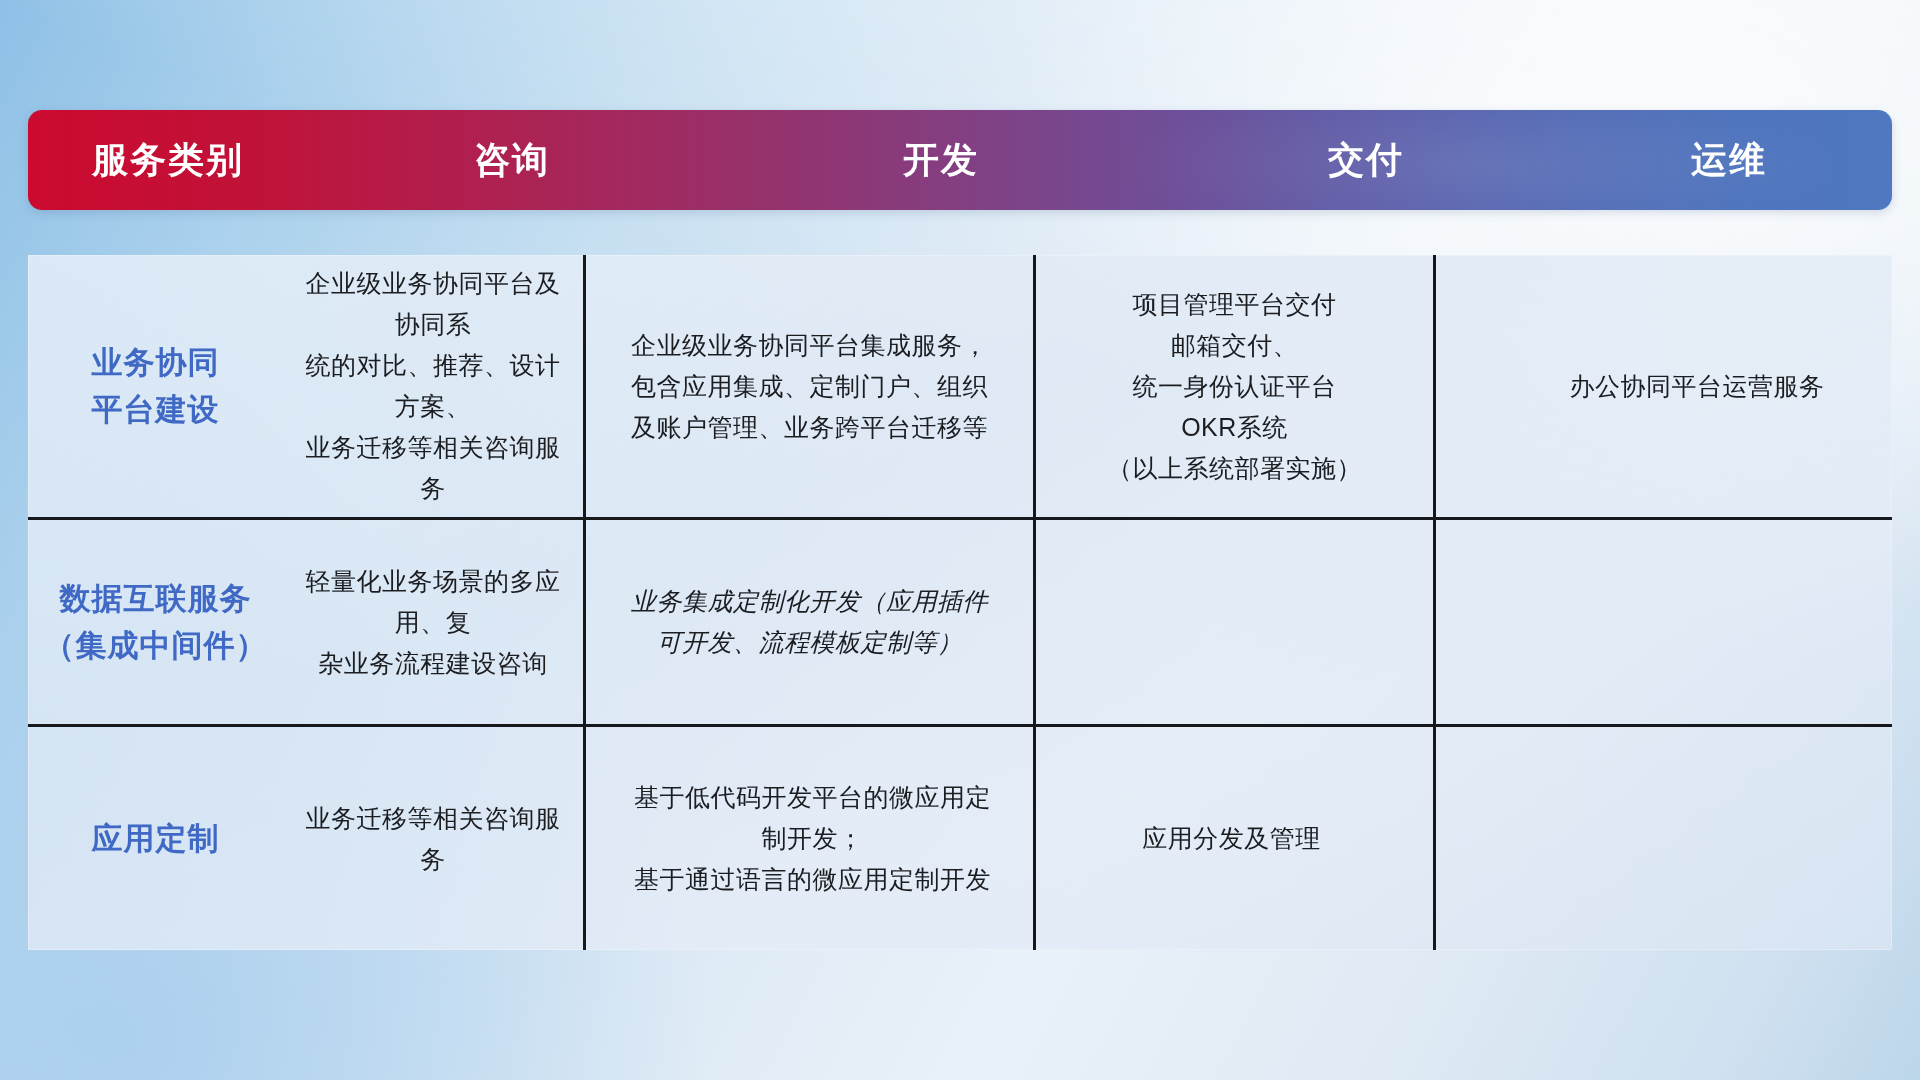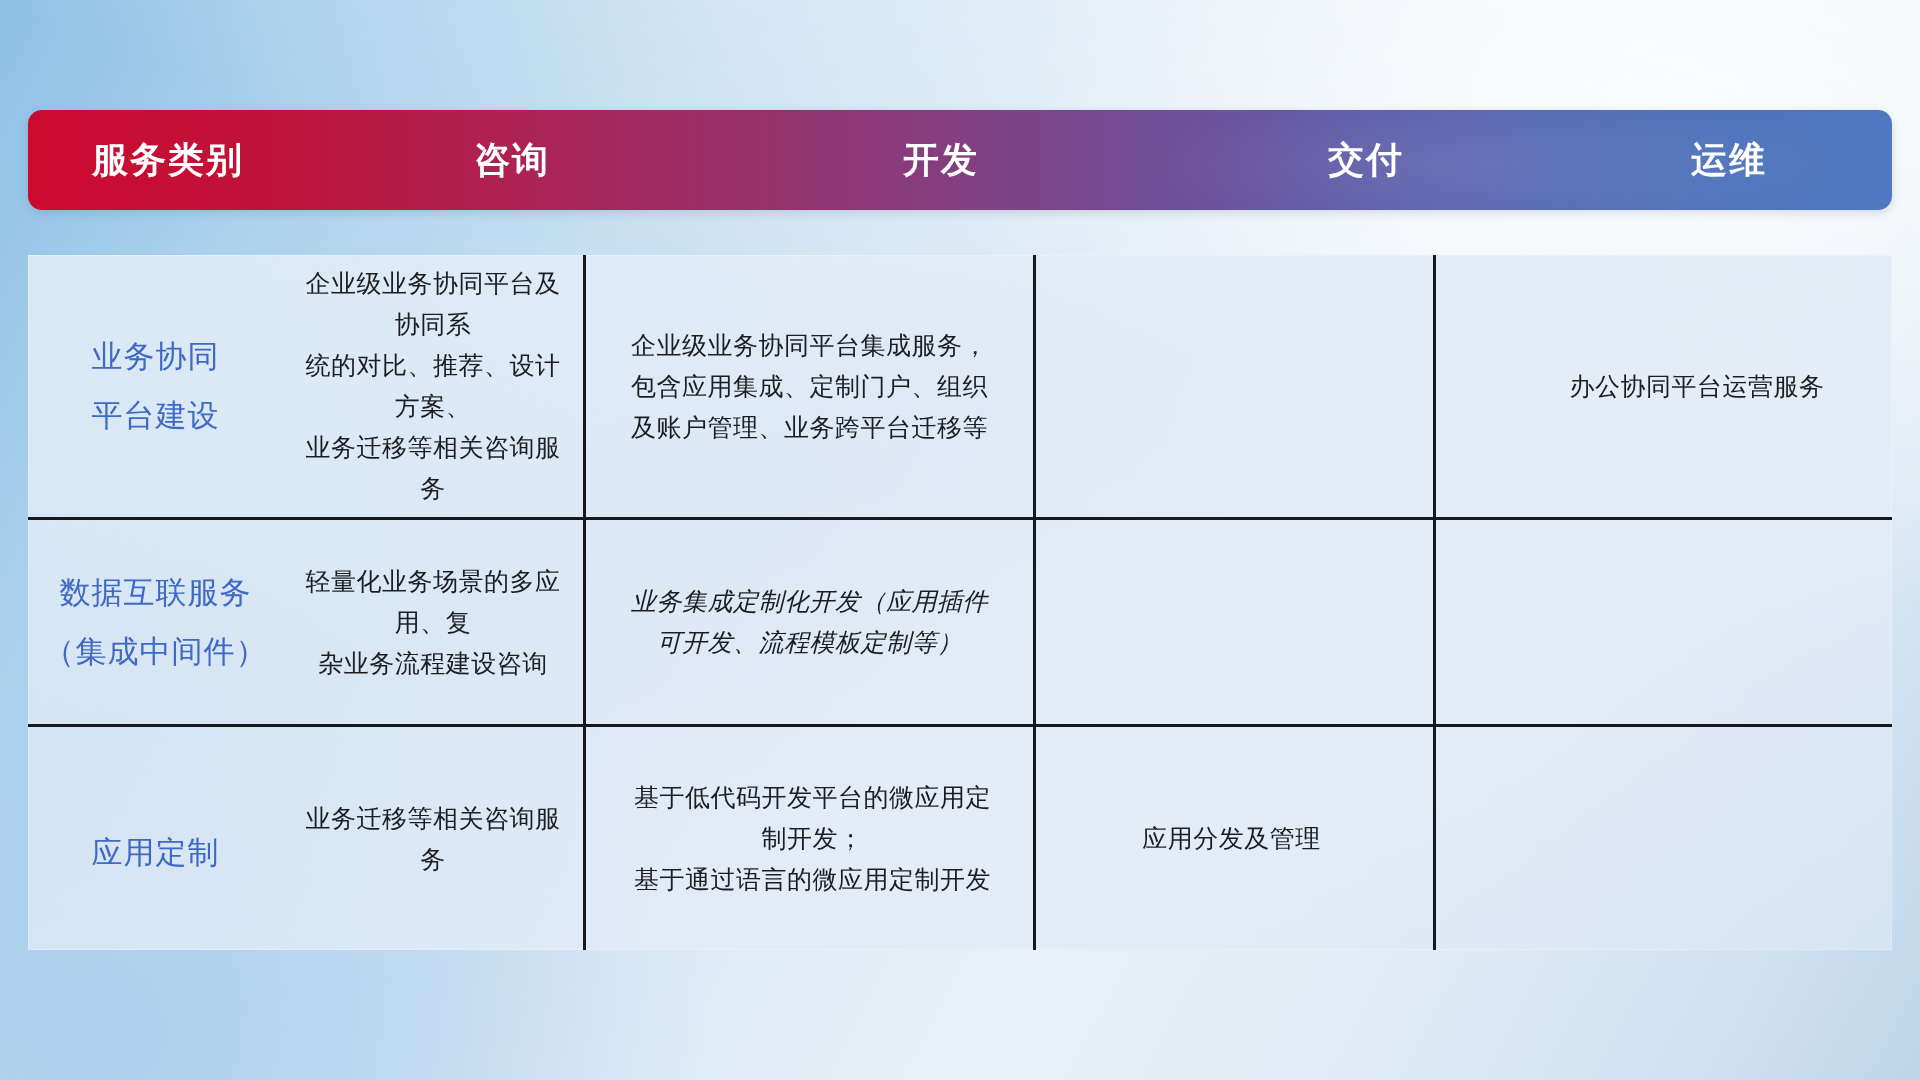--- a/index.html
+++ b/index.html
@@ -135,22 +135,22 @@
   .cell-text {
     color: #1b1d21;
     font-size: 25px;
     line-height: 41px;
     white-space: pre-line;
     letter-spacing: 0.5px;
   }
   .cat-text {
     color: #3f69c4;
     font-size: 31px;
-    line-height: 59px;
-    font-weight: 400;
+    line-height: 47px;
+    font-weight: 700;
     white-space: pre-line;
     letter-spacing: 1px;
   }
 </style>
 </head>
 <body>
 
 <div id="stage">
 
   <div class="panel">
@@ -179,20 +179,27 @@
       <div class="cell" style="left:255px;top:0px;width:300px;height:262px;">
         <span class="cell-text">企业级业务协同平台及协同系
 统的对比、推荐、设计方案、
 业务迁移等相关咨询服务</span>
       </div>
       <div class="cell" style="left:558px;top:0px;width:447px;height:262px;text-align:center;">
         <span class="cell-text">企业级业务协同平台集成服务，
 包含应用集成、定制门户、组织
 及账户管理、业务跨平台迁移等</span>
       </div>
+      <div class="cell" style="left:1008px;top:0px;width:397px;height:262px;">
+        <span class="cell-text">项目管理平台交付
+邮箱交付、
+统一身份认证平台
+OKR系统
+（以上系统部署实施）</span>
+      </div>
       <div class="cell" style="left:1408px;top:0px;width:456px;height:262px;margin-left:33px;">
         <span class="cell-text">办公协同平台运营服务</span>
       </div>
 
       <div class="cell" style="left:0px;top:265px;width:255px;height:204px;">
         <span class="cat-text">数据互联服务
 （集成中间件）</span>
       </div>
       <div class="cell" style="left:255px;top:265px;width:300px;height:204px;">
         <span class="cell-text">轻量化业务场景的多应用、复
@@ -202,21 +209,21 @@
         <span class="cell-text">业务集成定制化开发（应用插件
 可开发、流程模板定制等）</span>
       </div>
       <div class="cell" style="left:1008px;top:265px;width:397px;height:204px;">
         <span class="cell-text"></span>
       </div>
       <div class="cell" style="left:1408px;top:265px;width:456px;height:204px;">
         <span class="cell-text"></span>
       </div>
 
-      <div class="cell" style="left:0px;top:472px;width:255px;height:223px;margin-top:14px;">
+      <div class="cell" style="left:0px;top:472px;width:255px;height:223px;">
         <span class="cat-text">应用定制</span>
       </div>
       <div class="cell" style="left:255px;top:472px;width:300px;height:223px;">
         <span class="cell-text">业务迁移等相关咨询服务</span>
       </div>
       <div class="cell" style="left:558px;top:472px;width:447px;height:223px;padding-left:20px;">
         <span class="cell-text">基于低代码开发平台的微应用定
 制开发；
 基于通过语言的微应用定制开发</span>
       </div>

